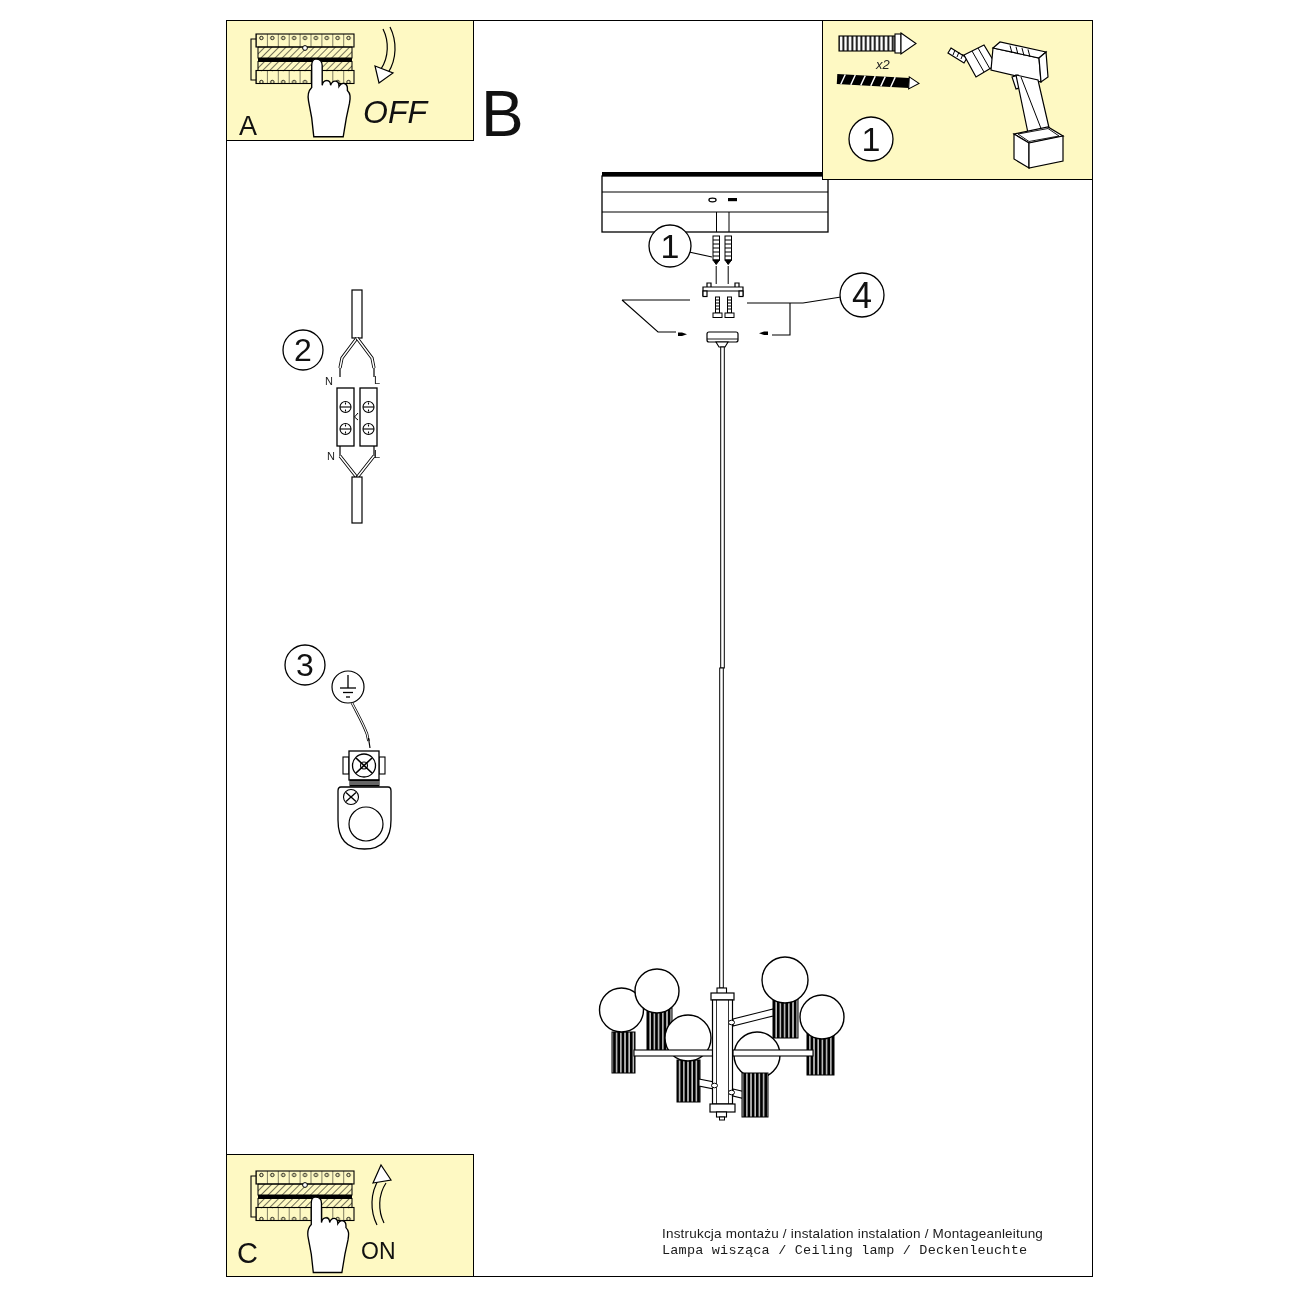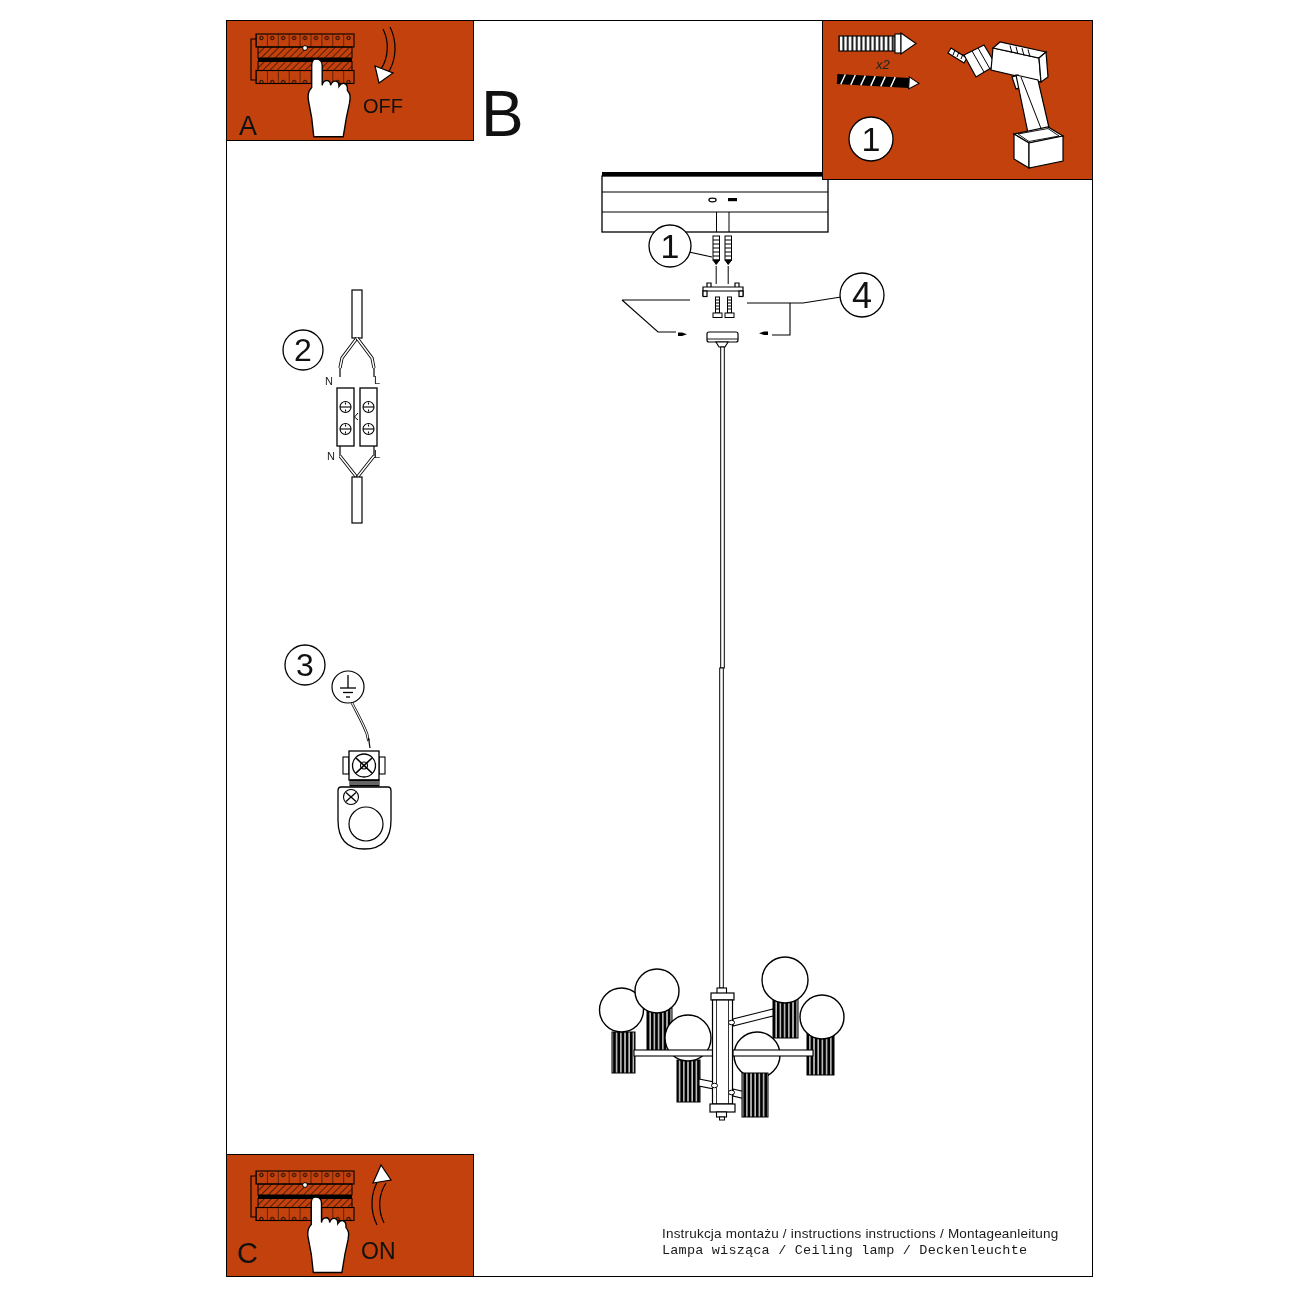--- a/index.html
+++ b/index.html
@@ -1,18 +1,18 @@
 <!DOCTYPE html>
 <html><head>
 <meta charset="utf-8">
 <style>
   html,body{margin:0;padding:0;background:#fff;}
   .canvas{position:relative;width:1300px;height:1300px;background:#fff;
           font-family:"Liberation Sans",sans-serif;color:#111;overflow:hidden;}
-  .box{position:absolute;border:1.6px solid #000;background:#c2410c;box-sizing:border-box;}
+  .box{position:absolute;border:1.6px solid #000;background:#fef9c3;box-sizing:border-box;}
   .frame{position:absolute;border:1.6px solid #000;box-sizing:border-box;background:transparent;}
   .lbl{position:absolute;color:#111;line-height:1;white-space:pre;}
   svg{display:block;overflow:visible;}
   .footer{position:absolute;font-size:13.5px;color:#1a1a1a;letter-spacing:.2px;white-space:pre;}
 </style>
 </head>
 <body>
 
 <div class="canvas">
 
@@ -178,21 +178,21 @@
                  C51,38 51,35 48,32 L48,30 C48,25 43,23 40,28 C40,22 34,21 32,27 C32,21 25,21 24,27
                  L24,8 C24,4 22,2 18,2 Z" fill="#fff" stroke="#000" stroke-width="1.3"></path>
       </g>
       <g fill="none" stroke="#000" stroke-width="1.2">
         <path d="M163,6 C170,20 170,38 161,52"></path>
         <path d="M156,8 C162,20 162,36 154,48"></path>
         <polygon points="148,45 166,52 152,62" fill="#fff"></polygon>
       </g>
     </svg>
     <span class="lbl" style="left:12px;top:92px;font-size:27px;">A</span>
-    <span class="lbl" style="left:136px;top:75px;font-size:20px;">OFF</span>
+    <span class="lbl" style="left:136px;top:75px;font-size:32px;font-style:italic;">OFF</span>
   </div>
 
   <span class="lbl" style="left:481px;top:82px;font-size:64px;">B</span>
 
   <div class="box" style="left:822px;top:20px;width:271px;height:160px;">
     <svg width="268" height="157" viewBox="0 0 268 157">
       <defs>
         <pattern id="plugRib" width="4.5" height="15" patternUnits="userSpaceOnUse">
           <rect width="4.5" height="15" fill="#fff"></rect>
           <rect x="1.4" width="1.8" height="15" fill="#000"></rect>
@@ -370,16 +370,16 @@
       <g fill="none" stroke="#000" stroke-width="1.2">
         <path d="M150,70 C143,56 143,38 152,24"></path>
         <path d="M157,68 C151,56 151,40 159,28"></path>
         <polygon points="146,28 164,25 154,10" fill="#fff"></polygon>
       </g>
     </svg>
     <span class="lbl" style="left:10px;top:84px;font-size:29px;">C</span>
     <span class="lbl" style="left:134px;top:85px;font-size:23px;">ON</span>
   </div>
 
-  <div class="footer" style="left:662px;top:1226px;">Instrukcja montażu / instructions instructions / Montageanleitung</div>
+  <div class="footer" style="left:662px;top:1226px;">Instrukcja montażu / instalation instalation / Montageanleitung</div>
   <div class="footer" style="left:662px;top:1243px;font-family:Liberation Mono, monospace;">Lampa wisząca / Ceiling lamp / Deckenleuchte</div>
 
 </div>
 
 </body></html>

